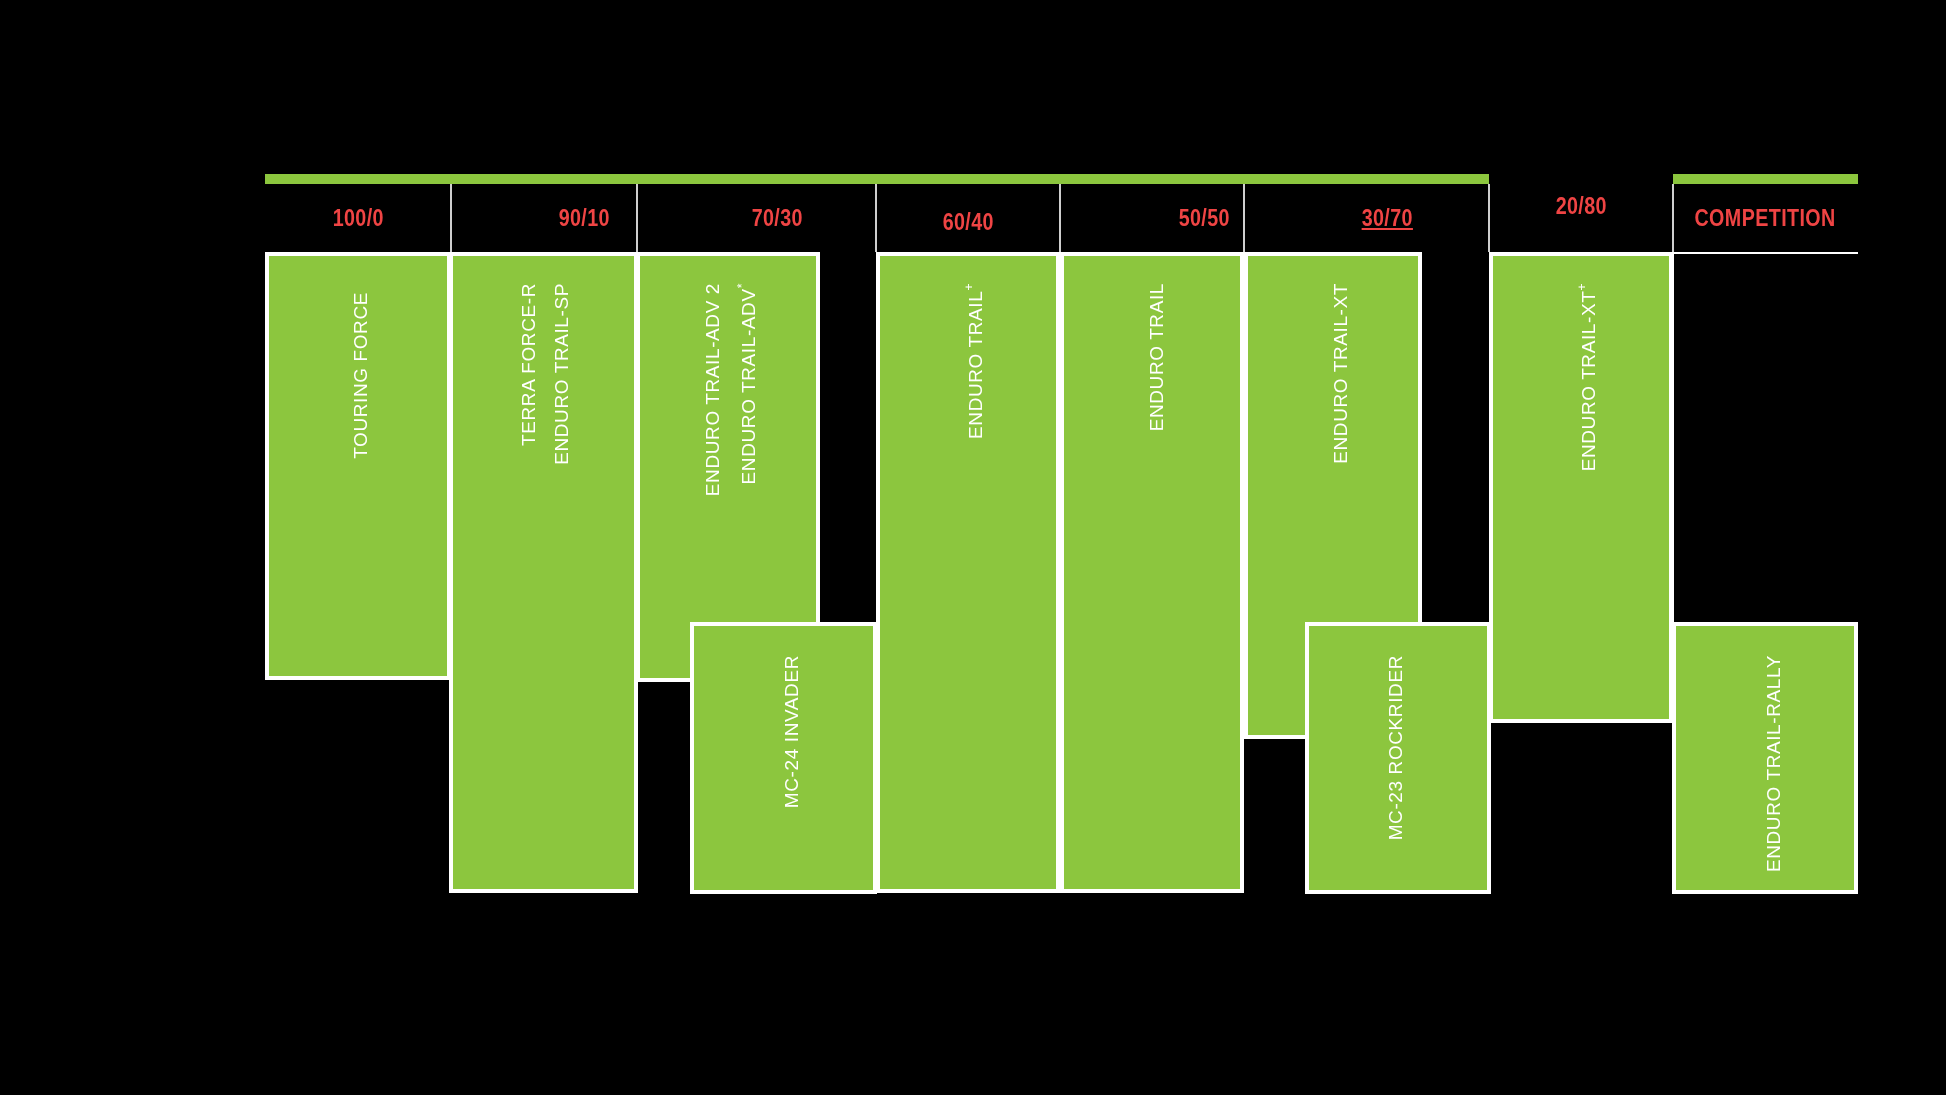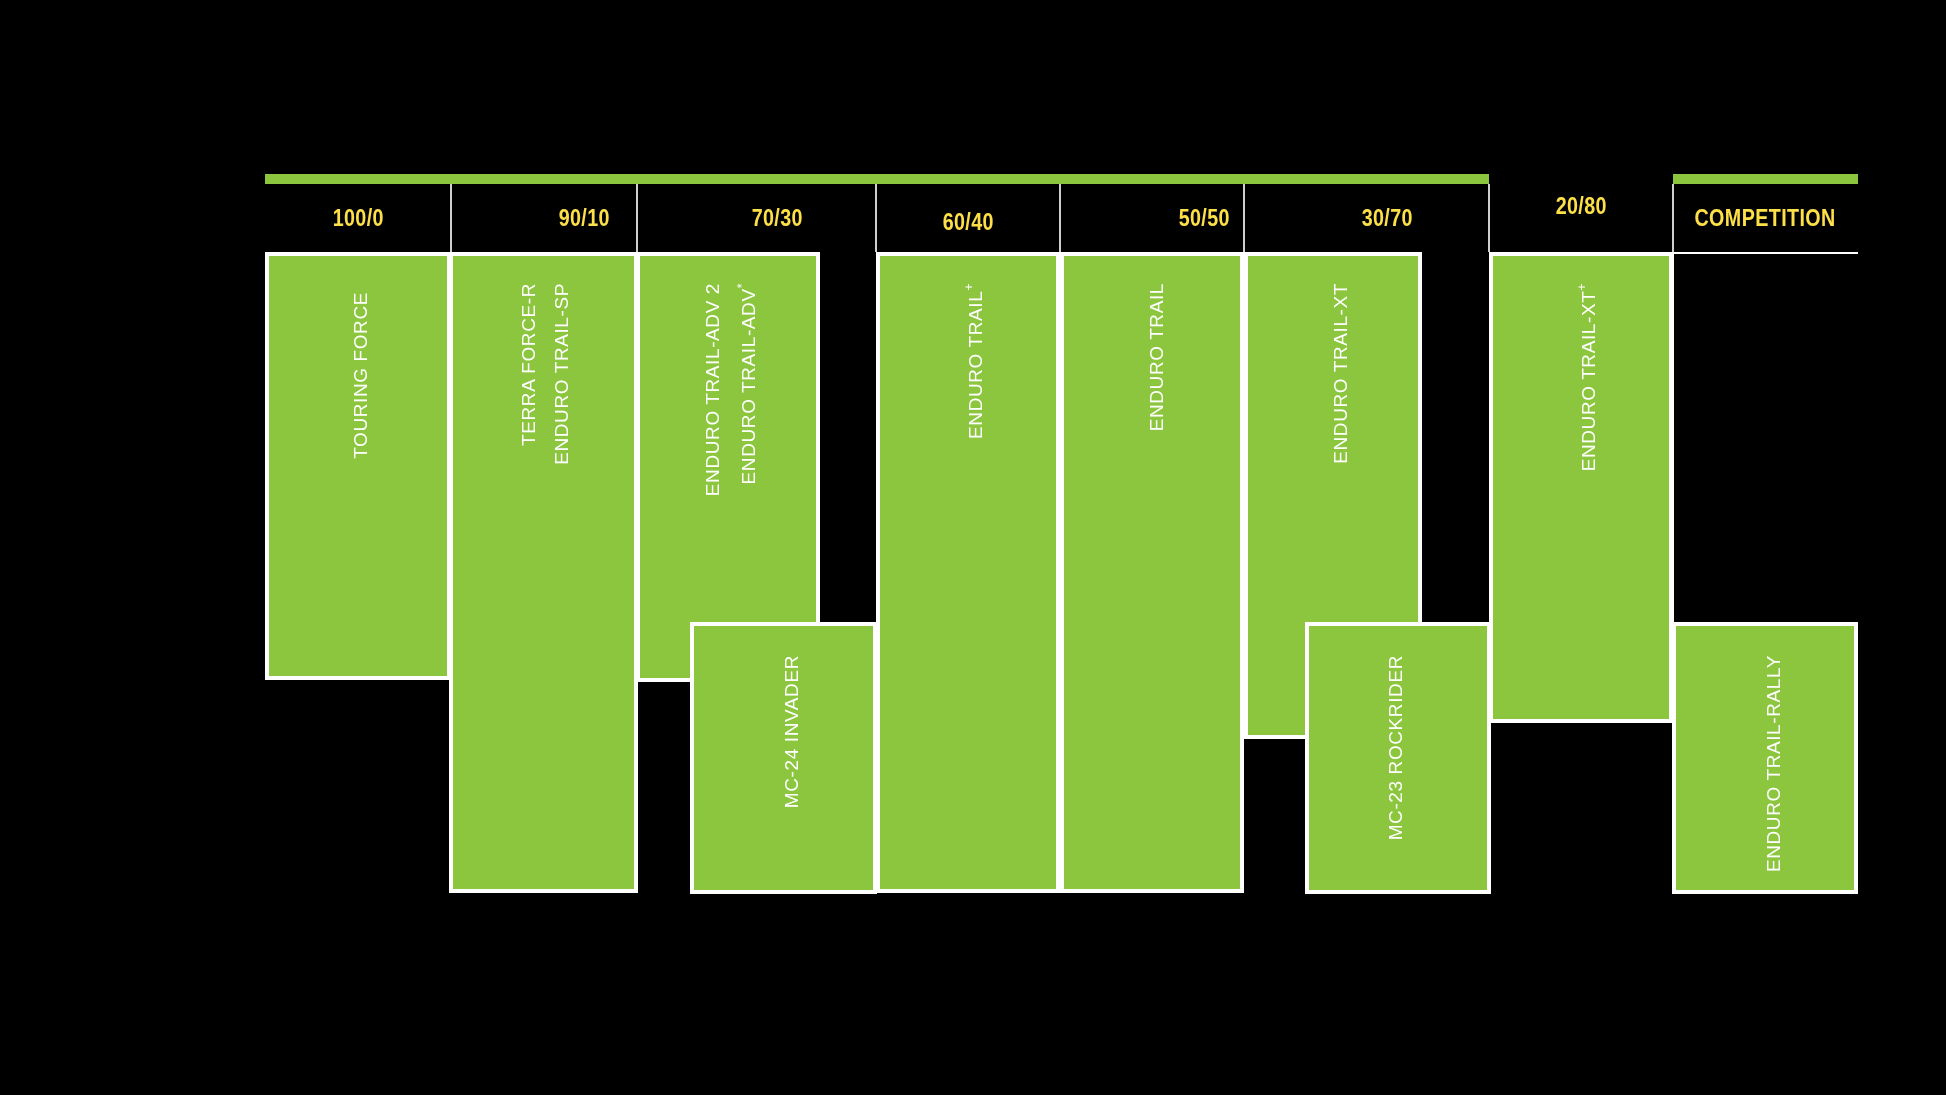--- a/index.html
+++ b/index.html
@@ -5,21 +5,21 @@
   html,body{margin:0;padding:0;background:#000;}
   body{width:1946px;height:1095px;overflow:hidden;
        font-family:"Liberation Sans","DejaVu Sans",sans-serif;}
   #stage{position:relative;width:1946px;height:1095px;background:#000;}
 
   
   .top-rule{position:absolute;background:#8CC63E;}
 
   
   .hdr-cell{position:absolute;display:flex;align-items:center;justify-content:center;
-            color:#fde047;background:#000;}
+            color:#ef4444;background:#000;}
   .hdr-label{font-weight:700;font-size:24px;letter-spacing:.5px;
              font-family:"Liberation Sans","DejaVu Sans",sans-serif;
              transform:scaleX(.82);transform-origin:center;white-space:nowrap;}
   .hdr-sep{position:absolute;background:#cfcfcf;width:2px;}
 
   
   .bar{position:absolute;background:#8CC63E;
        box-shadow:0 0 0 2px #ffffff inset;
        box-sizing:border-box;border:2px solid #fff;}
 
@@ -47,21 +47,21 @@
     </div>
     <div class="hdr-cell" style="left:658px;top:184px;width:239px;height:68px;">
       <span class="hdr-label">70/30</span>
     </div>
     <div class="hdr-cell" style="left:876px;top:184px;width:184px;height:76px;">
       <span class="hdr-label">60/40</span>
     </div>
     <div class="hdr-cell" style="left:1112px;top:184px;width:184px;height:68px;">
       <span class="hdr-label">50/50</span>
     </div>
-    <div class="hdr-cell" style="left:1244px;top:184px;width:287px;height:68px;">
+    <div class="hdr-cell" style="left:1244px;top:184px;width:287px;height:68px;text-decoration:underline;">
       <span class="hdr-label">30/70</span>
     </div>
     <div class="hdr-cell" style="left:1489px;top:168px;width:184px;height:76px;">
       <span class="hdr-label">20/80</span>
     </div>
     <div class="hdr-cell" style="left:1673px;top:184px;width:185px;height:68px;">
       <span class="hdr-label">COMPETITION</span>
     </div>
 
     <div class="hdr-sep" style="left:450px;top:184px;height:68px;"></div>

